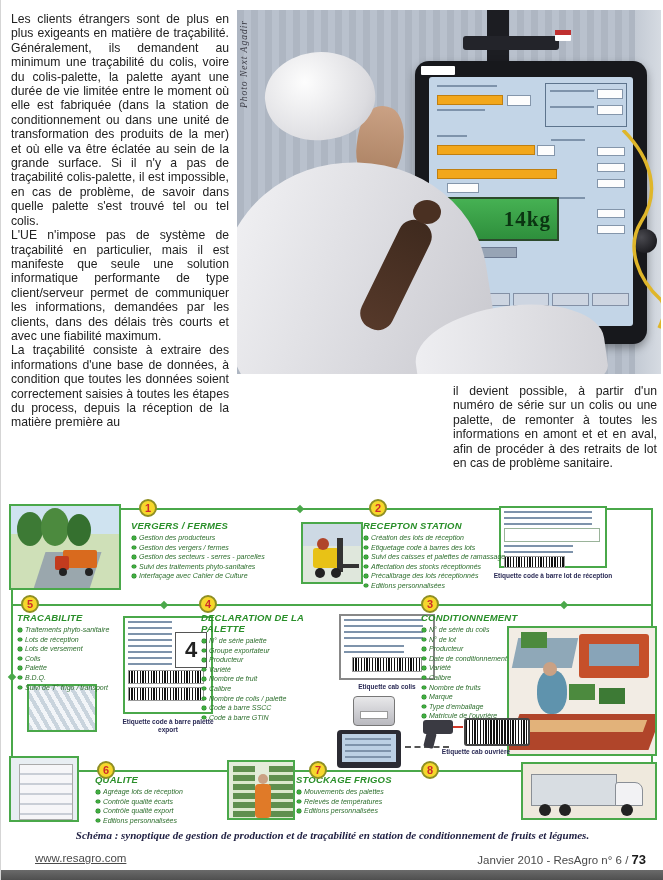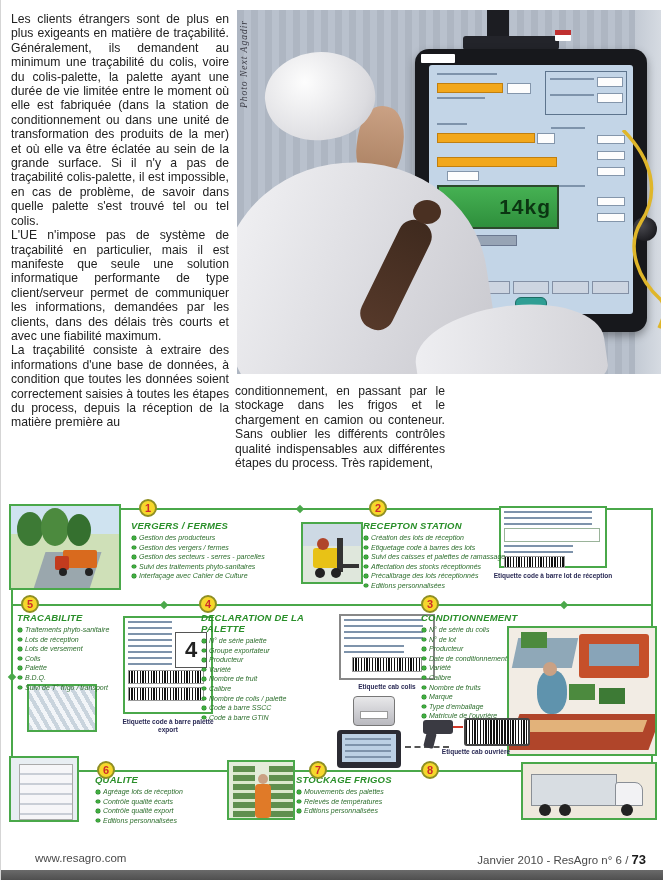--- a/index.html
+++ b/index.html
@@ -16,22 +16,22 @@
   .photo{position:absolute;left:236px;top:10px;width:424px;height:364px;overflow:hidden;
          background:repeating-linear-gradient(90deg,#aeb6c2 0 7px,#b9c1cd 7px 14px),#b3bbc7;}
   .photo .doorstrip{position:absolute;right:0;top:0;width:26px;height:100%;
          background:linear-gradient(90deg,#c3cad4,#d6dbe2);}
   .credit{position:absolute;left:2px;top:10px;writing-mode:vertical-rl;transform:rotate(180deg);
          font-family:"Liberation Serif",serif;font-style:italic;font-size:9.5px;color:#3a3a44;letter-spacing:1px;}
   .mount{position:absolute;left:250px;top:0;width:22px;height:62px;background:#1c1d22;}
   .mount2{position:absolute;left:226px;top:26px;width:96px;height:14px;background:#23242a;border-radius:3px;}
   .logo-sticker{position:absolute;left:318px;top:20px;width:16px;height:11px;background:#fff;border-radius:1px;}
   .logo-sticker::before{content:"";position:absolute;left:0;top:0;width:16px;height:5px;background:#c03030;}
-  .terminal{position:absolute;left:178px;top:39px;width:232px;height:283px;background:#17181c;
-            border-radius:14px;box-shadow:0 4px 8px rgba(0,0,0,.35);}
+  .terminal{position:absolute;left:178px;top:51px;width:232px;height:283px;background:#17181c;
+            border-radius:14px;box-shadow:0 4px 8px rgba(0,0,0,.35);font-family:Liberation Serif, serif;}
   .knob{position:absolute;width:24px;height:24px;border-radius:50%;background:radial-gradient(circle at 35% 35%,#4a4a50,#0c0c10);}
   .screen{position:absolute;left:14px;top:16px;right:14px;bottom:18px;background:#c3d5e7;border-radius:3px;overflow:hidden;}
   .scr-box{position:absolute;}
   .textlines{background:repeating-linear-gradient(#7e93ab 0 2px,transparent 2px 6px);}
   .scr-frame{border:1px solid #5d748d;}
   .obar{position:absolute;height:8px;background:#f2a71b;border:1px solid #c07f10;}
   .wbox{position:absolute;background:#fdfdfd;border:1px solid #8496ab;}
   .lcd{position:absolute;left:8px;top:120px;width:122px;height:44px;border:2px solid #2c4a2c;
        background:linear-gradient(#46b153,#2e8f3c);display:flex;align-items:center;justify-content:flex-end;
        padding-right:6px;box-sizing:border-box;font-weight:bold;font-size:21px;color:#0b3512;letter-spacing:1px;}
@@ -70,39 +70,39 @@
   .etq-cap{position:absolute;font-size:6.5px;line-height:7.5px;color:#2a2a55;text-align:center;font-weight:bold;}
   .barcode{background:repeating-linear-gradient(90deg,#111 0 1px,#fff 1px 2.5px,#111 2.5px 4px,#fff 4px 5.5px);
        border:1px solid #999;}
   .bignum{position:absolute;right:4px;top:14px;width:30px;height:34px;border:1px solid #555;
        display:flex;align-items:center;justify-content:center;font-size:22px;font-weight:bold;color:#222;}
   .hatch{background:repeating-linear-gradient(60deg,#c9d4dd 0 4px,#f2f5f8 4px 8px);border:2px solid #4aa84a;}
   
   .schema-caption{position:absolute;left:0;top:829px;width:663px;text-align:center;
        font-family:"Liberation Serif",serif;font-style:italic;font-weight:bold;font-size:11px;color:#222244;}
   .footer{position:absolute;left:0;top:852px;width:663px;height:16px;font-size:11.5px;color:#4a4a4a;}
-  .footer .fl{position:absolute;left:34px;}
+  .footer .fl{position:absolute;left:34px;text-decoration:underline;}
   .footer .fr{position:absolute;right:18px;}
   .footer .fr b{font-size:13px;color:#1a1a1a;}
   .bottombar{position:absolute;left:0;top:870px;width:663px;height:10px;
        background:linear-gradient(#6a6a6a,#4f4f4f);}
   .shape{position:absolute;}
 </style>
 </head>
 <body>
 
 <div class="page">
 
   <div class="col col1">
     <p>Les clients étrangers sont de plus en plus exigeants en matière de traçabilité. Généralement, ils demandent au minimum une traçabilité du colis, voire du colis-palette, la palette ayant une durée de vie limitée entre le moment où elle est fabriquée (dans la station de conditionnement ou dans une unité de transformation des produits de la mer) et où elle va être éclatée au sein de la grande surface. Si il n'y a pas de traçabilité colis-palette, il est impossible, en cas de problème, de savoir dans quelle palette s'est trouvé tel ou tel colis.</p>
     <p>L'UE n'impose pas de système de traçabilité en particulier, mais il est manifeste que seule une solution informatique performante de type client/serveur permet de communiquer les informations, demandées par les clients, dans des délais très courts et avec une fiabilité maximum.</p>
     <p>La traçabilité consiste à extraire des informations d'une base de données, à condition que toutes les données soient correctement saisies à toutes les étapes du process, depuis la réception de la matière première au</p>
   </div>
-  <div class="col col2">
-    <p>conditionnement, en passant par le stockage dans les frigos et le chargement en camion ou conteneur. Sans oublier les différents contrôles qualité indispensables aux différentes étapes du process. Très rapidement,</p>
+  <div class="col col3">
+    <p>il devient possible, à partir d'un numéro de série sur un colis ou une palette, de remonter à toutes les informations en amont et et en aval, afin de procéder à des retraits de lot en cas de problème sanitaire.</p>
   </div>
 
   <div class="photo">
     <div class="doorstrip"></div>
     <div class="credit">Photo Next Agadir</div>
     <div class="mount"></div>
     <div class="mount2"></div>
     <div class="logo-sticker"></div>
 
     <div class="terminal">
@@ -353,19 +353,20 @@
     </div>
     <div class="illus" style="left:520px;top:268px;width:136px;height:58px;background:#efe9dd;">
       <div class="shape" style="left:8px;top:10px;width:84px;height:30px;background:#d8dde2;border:1px solid #8a8f96;"></div>
       <div class="shape" style="left:92px;top:18px;width:26px;height:22px;background:#f2f2f4;border:1px solid #8a8f96;border-radius:3px 8px 0 0;"></div>
       <div class="shape" style="left:16px;top:40px;width:12px;height:12px;border-radius:50%;background:#222;"></div>
       <div class="shape" style="left:36px;top:40px;width:12px;height:12px;border-radius:50%;background:#222;"></div>
       <div class="shape" style="left:98px;top:40px;width:12px;height:12px;border-radius:50%;background:#222;"></div>
     </div>
   </div>
 
+  <div class="schema-caption">Schéma : synoptique de gestion de production et de traçabilité en station de conditionnement de fruits et légumes.</div>
 
   <div class="footer">
     <span class="fl">www.resagro.com</span>
     <span class="fr"><span>Janvier 2010 - ResAgro n° 6 / </span><b>73</b></span>
   </div>
   <div class="bottombar"></div>
 </div>
 
 </body></html>

